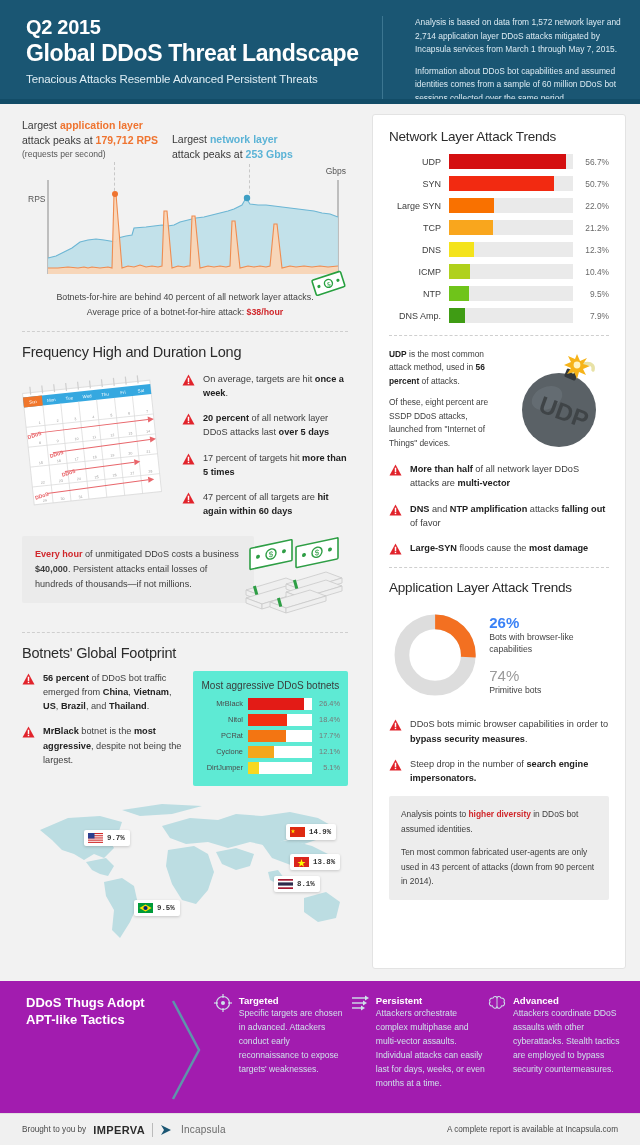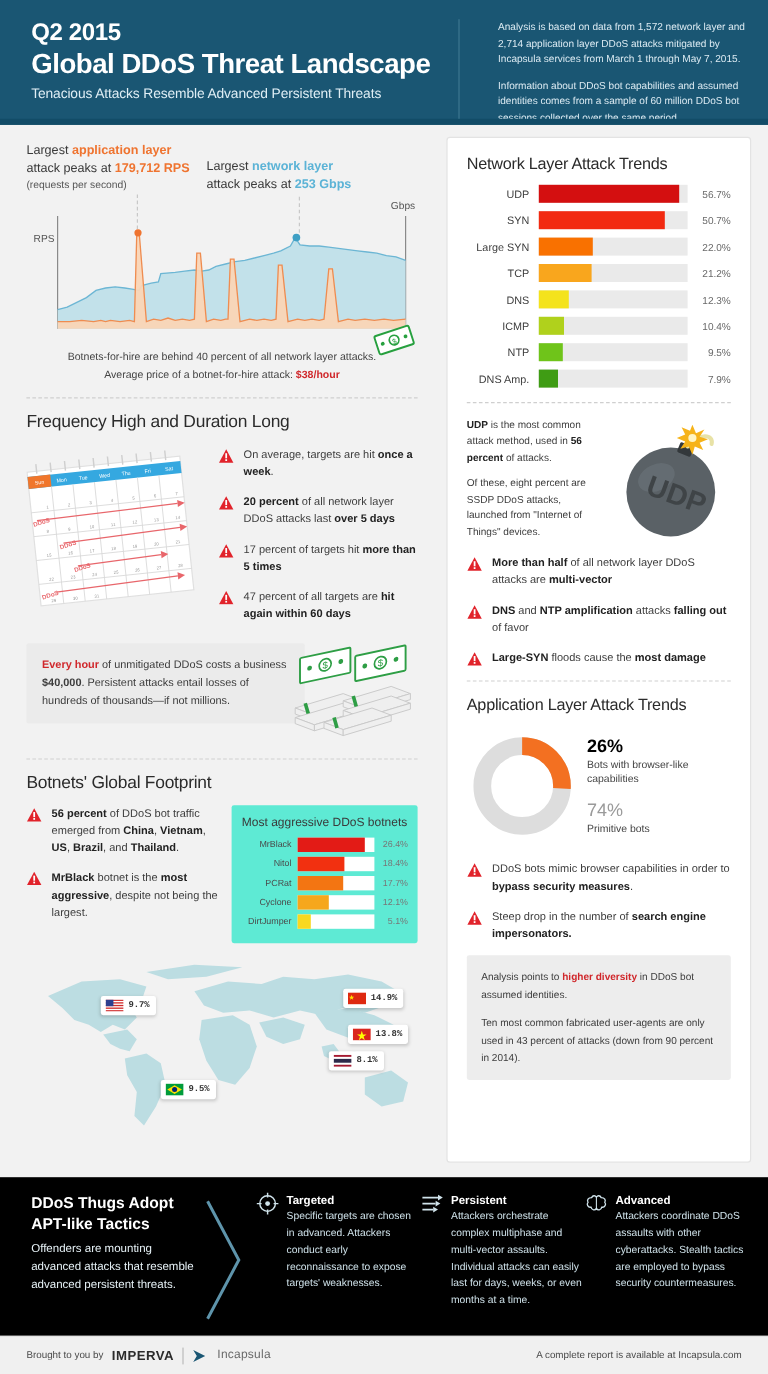--- a/index.html
+++ b/index.html
@@ -106,31 +106,31 @@
   .nl-val{ width:36px; text-align:right; color:#6a6a6a; font-size:8.4px;}
 
   .udp-row{ display:flex; gap:4px; margin-top:4px;}
   .udp-txt{ flex:1; font-size:8.4px; line-height:1.6; color:#3d3d3d;}
   .udp-txt b{font-weight:bold; color:#222;}
   .udp-txt p + p{ margin-top:8px; }
   .bomb{ flex:0 0 104px; height:104px; }
 
   
   .donut-row{ display:flex; align-items:center; gap:8px; margin-top:4px; }
-  .d-26{ font-size:15px; font-weight:bold; color:#000000; }
+  .d-26{ font-size:15px; font-weight:bold; color:#3b82f6; }
   .d-74{ font-size:15px; color:#9a9a9a; margin-top:12px;}
   .d-cap{ font-size:8.7px; color:#444; line-height:1.4; }
 
   .ana-box{ background:#ededed; border-radius:2px; padding:11px 12px; margin-top:10px;
             font-size:8.4px; line-height:1.72; color:#3d3d3d; }
   .ana-box p + p{ margin-top:9px; }
   .c-red2{color:#d0272b; font-weight:bold;}
 
   
-  .footdark{ background:#000000; color:#fff; height:132px; padding:14px 18px 0 26px; display:flex; position:relative;}
+  .footdark{ background:#a21caf; color:#fff; height:132px; padding:14px 18px 0 26px; display:flex; position:relative;}
   .fd-left{ width:150px; }
   .fd-h{ font-size:13px; font-weight:bold; line-height:1.3; }
   .fd-p{ font-size:9.6px; line-height:1.55; margin-top:5px; color:#e6f1f6;}
   .chev{ width:46px; position:relative;}
   .fd-col{ width:148px; padding-left:2px;}
   .fd-ch{ display:flex; gap:6px; align-items:flex-start;}
   .fd-ico{ flex:0 0 20px; height:20px; margin-top:-2px;}
   .fd-t{ font-size:9.6px; font-weight:bold; }
   .fd-b{ font-size:8.6px; line-height:1.62; color:#cfe2ea; margin-top:1px;}
 
@@ -682,21 +682,20 @@
         <p>Ten most common fabricated user-agents are only used in 43 percent  of attacks (down from 90 percent  in 2014).</p>
       </div>
 
     </div>
   </div>
 </div>
 
 <div class="footdark">
   <div class="fd-left">
     <div class="fd-h">DDoS Thugs Adopt APT-like Tactics</div>
-    <div class="fd-p">Offenders are mounting advanced attacks that resemble advanced persistent threats.</div>
   </div>
   <div class="chev">
     <svg width="46" height="110" viewBox="0 0 46 110">
       <polyline points="8,6 34,55 8,104" fill="none" stroke="#5e94ab" stroke-width="2.5"></polyline>
     </svg>
   </div>
   <div class="fd-col">
     <div class="fd-ch">
       <svg class="fd-ico" viewBox="0 0 20 20">
         <circle cx="10" cy="10" r="6.5" fill="none" stroke="#cfe2ea" stroke-width="1.2"></circle>

